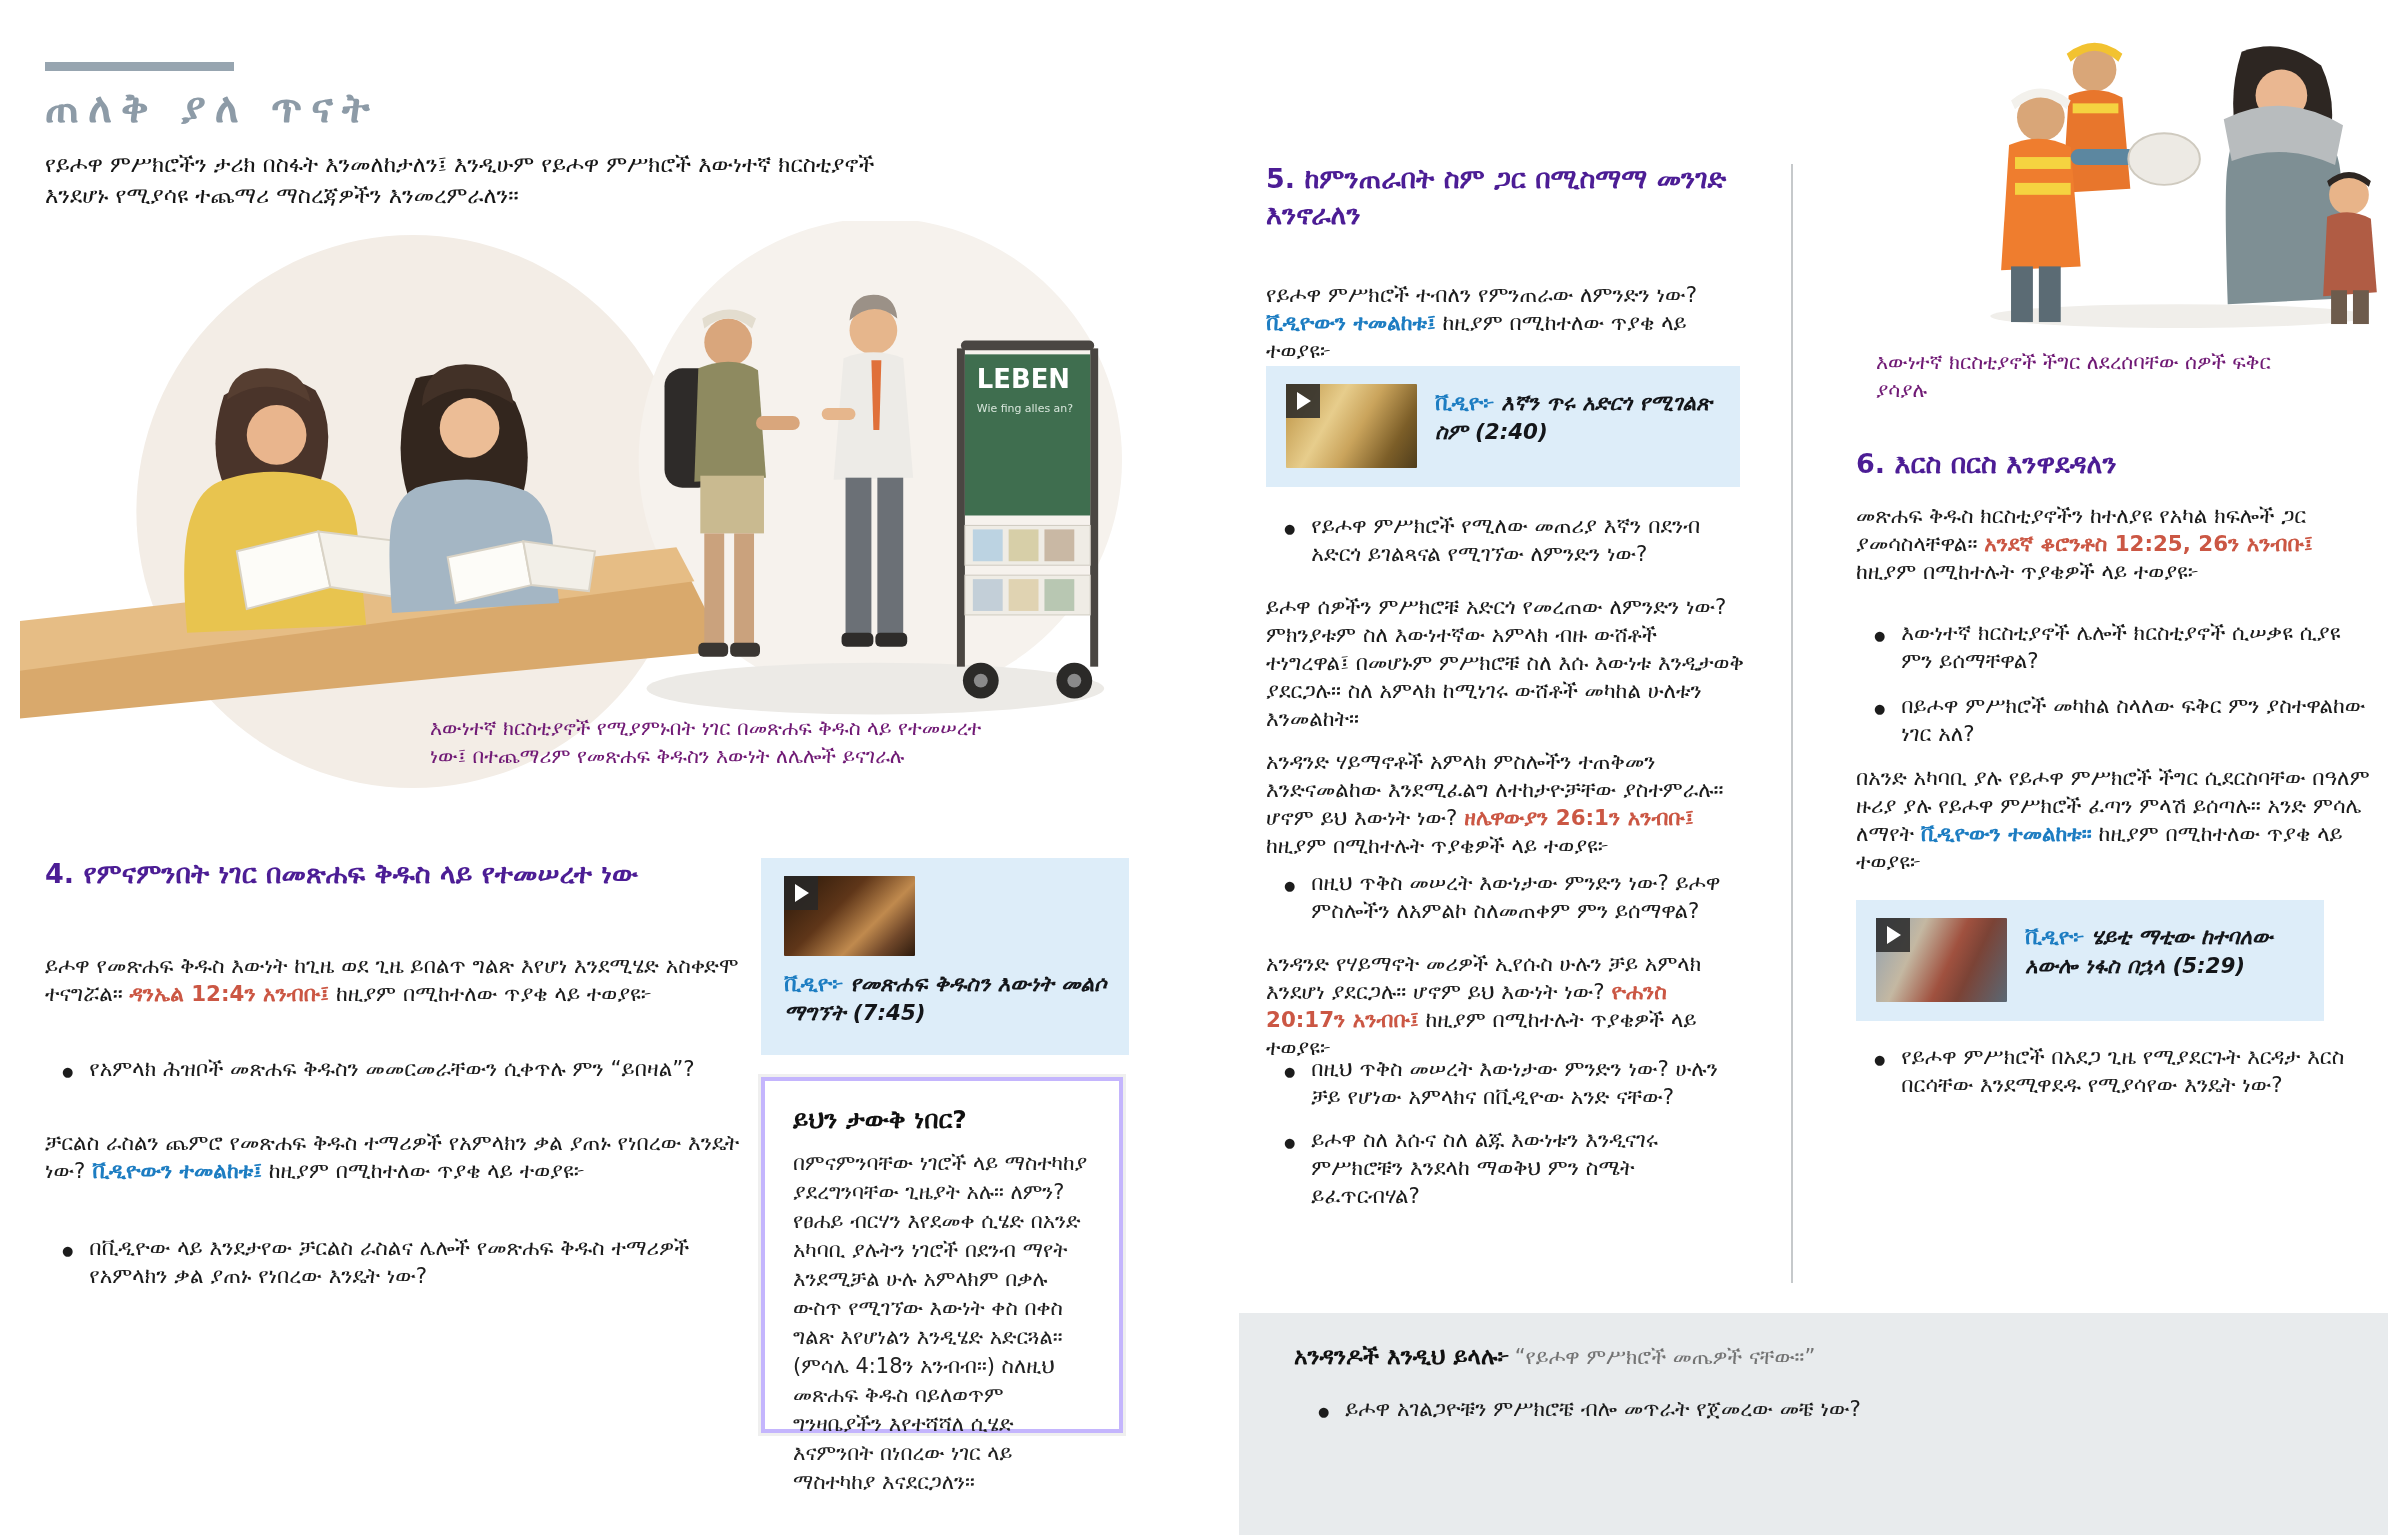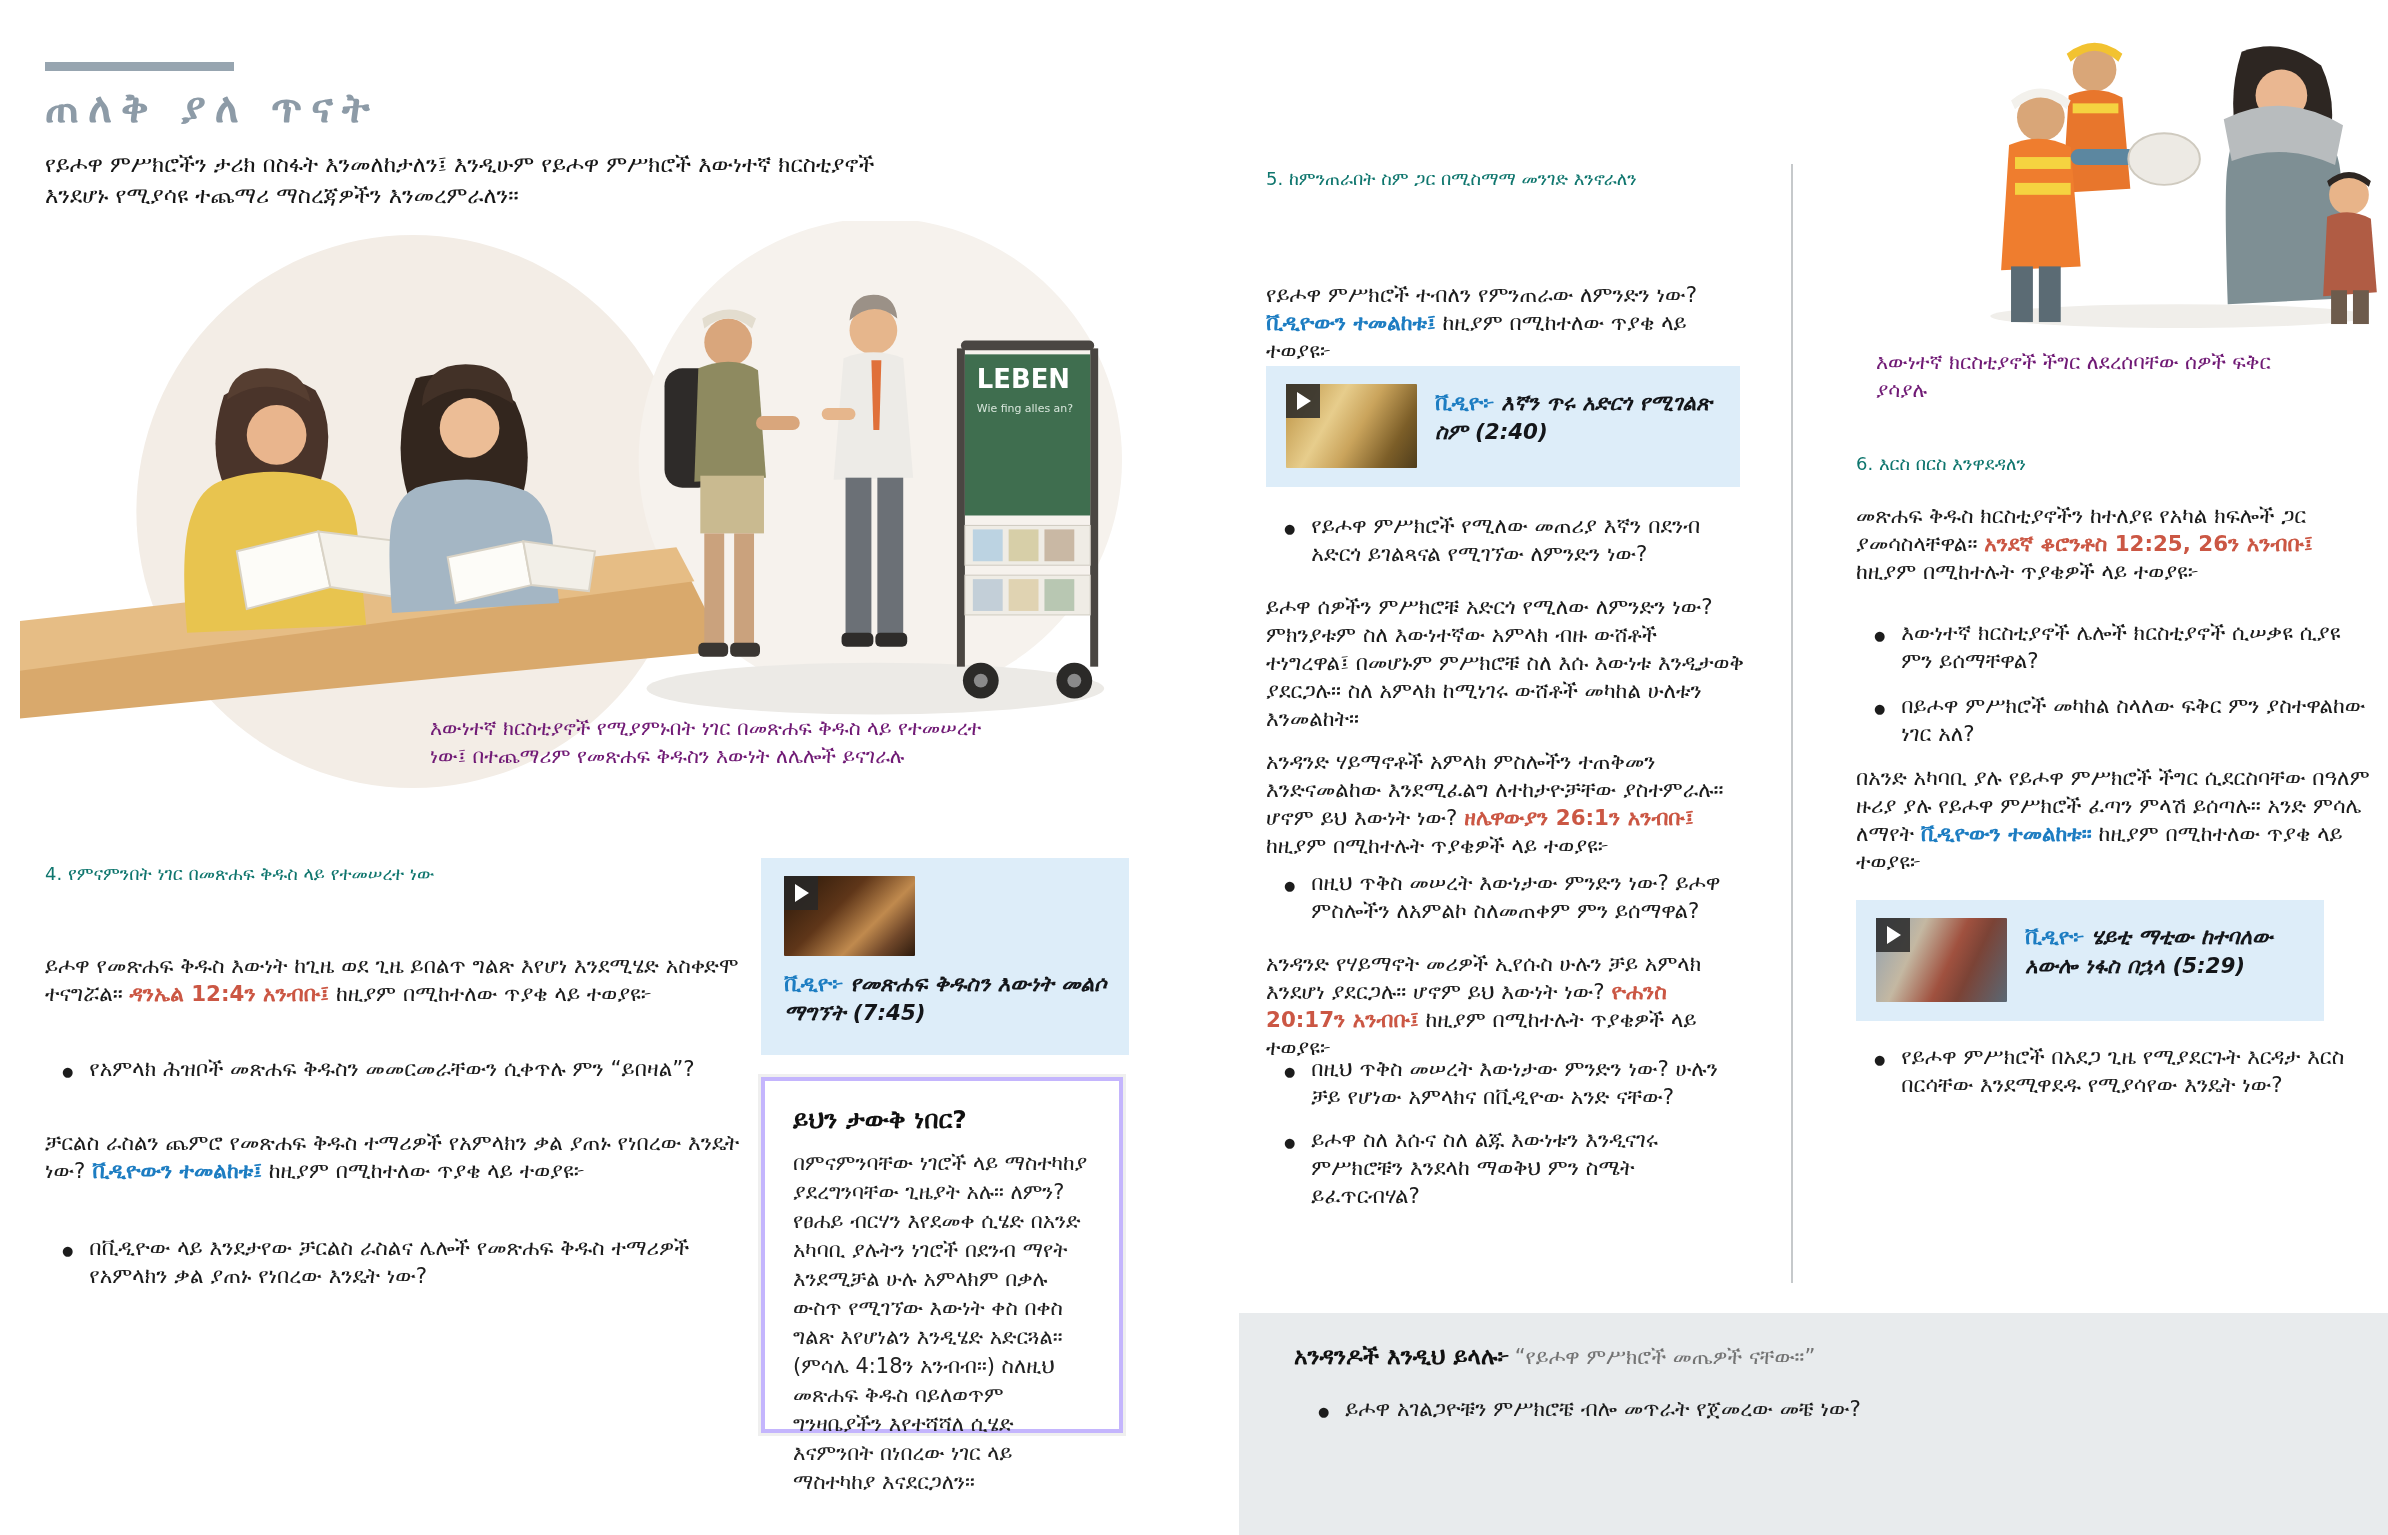--- a/index.html
+++ b/index.html
@@ -3,21 +3,21 @@
 <meta charset="utf-8">
 <style>
   html,body{margin:0;padding:0;background:#ffffff;}
   .page{position:relative;width:2388px;height:1535px;background:#ffffff;overflow:hidden;
         font-family:"DejaVu Sans","Liberation Sans",sans-serif;color:#1c1c1c;}
   .abs{position:absolute;}
   .body-text{font-size:21.4px;line-height:28px;color:#1c1c1c;}
   .intro-text{font-size:22.4px;line-height:31px;color:#161616;}
   .page-title{font-size:41px;font-weight:bold;color:#8d9ba7;letter-spacing:9px;}
   .title-bar{background:#97a5b0;height:9px;}
-  .red-head{font-size:18px;font-weight:normal;color:#0f766e;line-height:36px;}
+  .red-head{font-size:27px;font-weight:bold;color:#4c1d95;line-height:36px;}
   .scripture{color:#cb5744;font-weight:bold;}
   .vlink{color:#1d7dc2;font-weight:bold;}
   .caption{font-size:20.4px;line-height:28px;color:#701a75;}
   .bullet{display:flex;}
   .bullet .dot::before{content:"●";font-size:13px;line-height:28px;color:#1c1c1c;}
   .bullet .btxt{margin-left:16px;}
   .vcard{background:#ddedf9;}
   .vthumb{position:absolute;border-radius:1px;}
   .play{position:absolute;left:0;top:0;width:34px;height:34px;background:rgba(40,40,40,.85);}
   .play::after{content:"";position:absolute;left:11px;top:8px;border-left:14px solid #ffffff;
@@ -166,21 +166,21 @@
       <span class="vlink">ቪዲዮ፦</span>
       <span class="vtitle">እኛን ጥሩ አድርጎ የሚገልጽ ስም (2:40)</span>
     </div>
   </div>
 
   <div class="abs bullet body-text" style="left:1284px;top:512px;width:460px;">
     <span class="dot"></span>
     <span class="btxt">የይሖዋ ምሥክሮች የሚለው መጠሪያ እኛን በደንብ አድርጎ ይገልጻናል የሚገኘው ለምንድን ነው?</span>
   </div>
 
-  <div class="abs body-text" style="left:1266px;top:593px;width:478px;">ይሖዋ ሰዎችን ምሥክሮቹ አድርጎ የሚለው ለምንድን ነው? ምክንያቱም ስለ እውነተኛው አምላክ ብዙ ውሸቶች ተነግረዋል፤ በመሆኑም ምሥክሮቹ ስለ እሱ እውነቱ እንዲታወቅ ያደርጋሉ። ስለ አምላክ ከሚነገሩ ውሸቶች መካከል ሁለቱን እንመልከት።</div>
+  <div class="abs body-text" style="left:1266px;top:593px;width:478px;">ይሖዋ ሰዎችን ምሥክሮቹ አድርጎ የመረጠው ለምንድን ነው? ምክንያቱም ስለ እውነተኛው አምላክ ብዙ ውሸቶች ተነግረዋል፤ በመሆኑም ምሥክሮቹ ስለ እሱ እውነቱ እንዲታወቅ ያደርጋሉ። ስለ አምላክ ከሚነገሩ ውሸቶች መካከል ሁለቱን እንመልከት።</div>
 
   <div class="abs body-text" style="left:1266px;top:748px;width:478px;"><span>አንዳንድ ሃይማኖቶች አምላክ ምስሎችን ተጠቅመን እንድናመልከው እንደሚፈልግ ለተከታዮቻቸው ያስተምራሉ። ሆኖም ይህ እውነት ነው? </span><span class="scripture">ዘሌዋውያን 26:1ን አንብቡ፤</span><span> ከዚያም በሚከተሉት ጥያቄዎች ላይ ተወያዩ፦</span></div>
 
   <div class="abs bullet body-text" style="left:1284px;top:869px;width:460px;">
     <span class="dot"></span>
     <span class="btxt">በዚህ ጥቅስ መሠረት እውነታው ምንድን ነው? ይሖዋ ምስሎችን ለአምልኮ ስለመጠቀም ምን ይሰማዋል?</span>
   </div>
 
   <div class="abs body-text" style="left:1266px;top:950px;width:478px;"><span>አንዳንድ የሃይማኖት መሪዎች ኢየሱስ ሁሉን ቻይ አምላክ እንደሆነ ያደርጋሉ። ሆኖም ይህ እውነት ነው? </span><span class="scripture">ዮሐንስ 20:17ን አንብቡ፤</span><span> ከዚያም በሚከተሉት ጥያቄዎች ላይ ተወያዩ፦</span></div>
 

